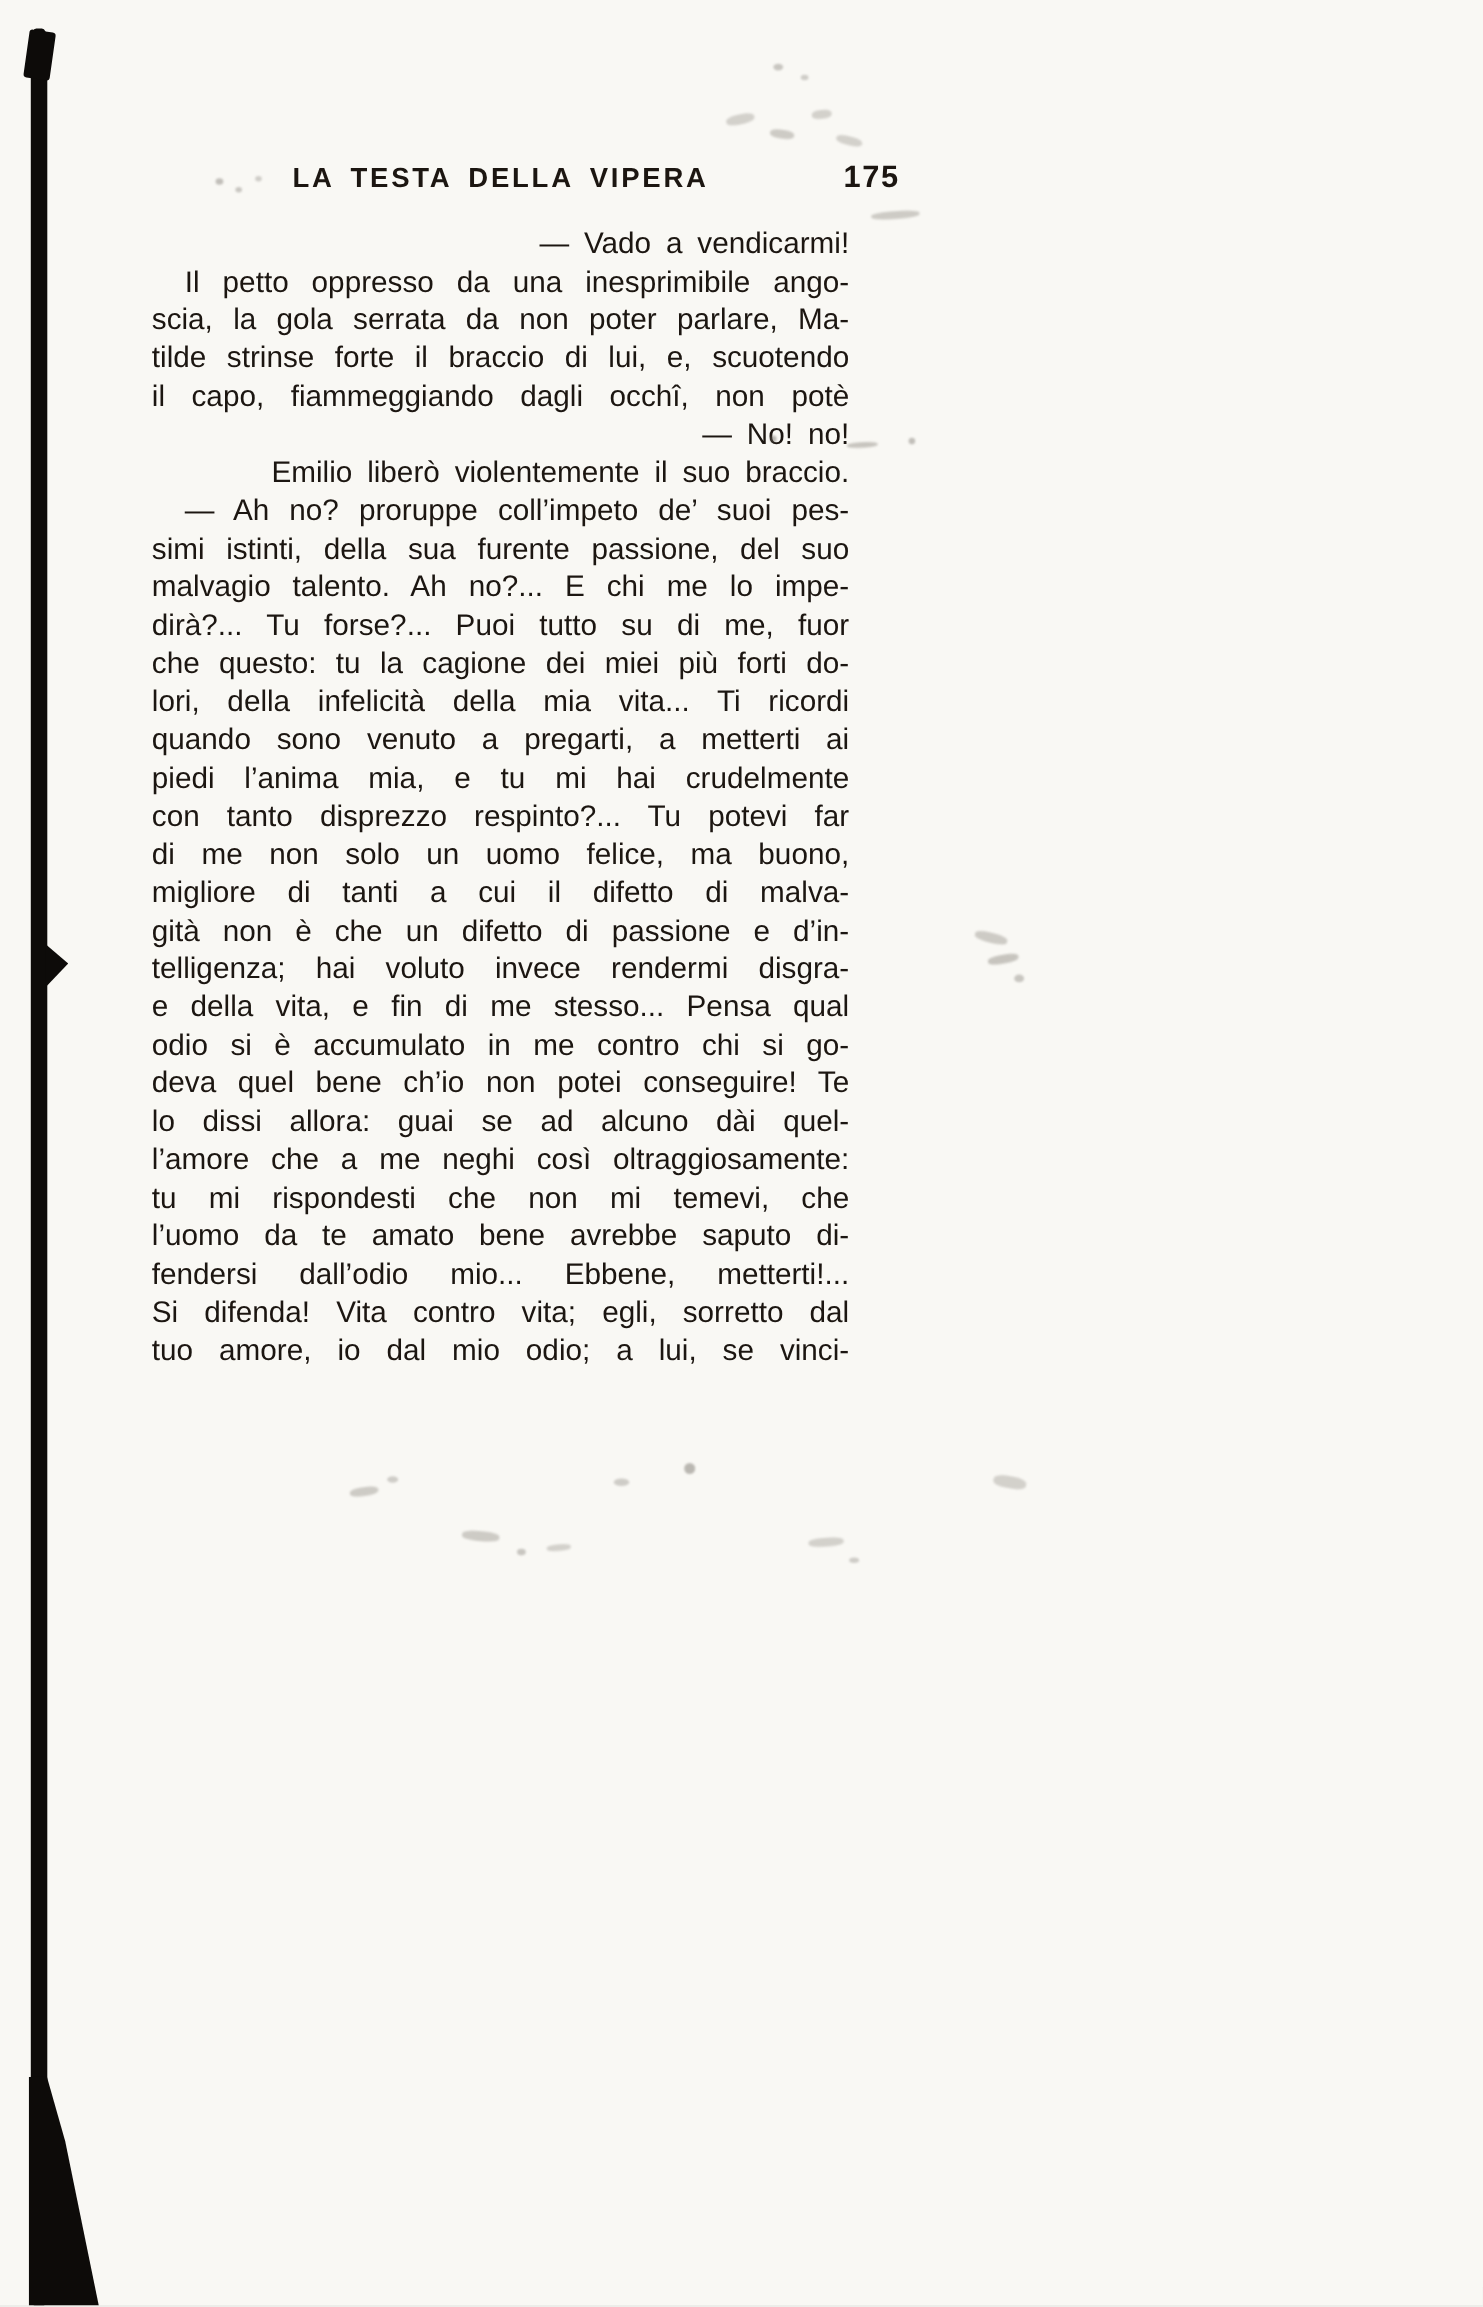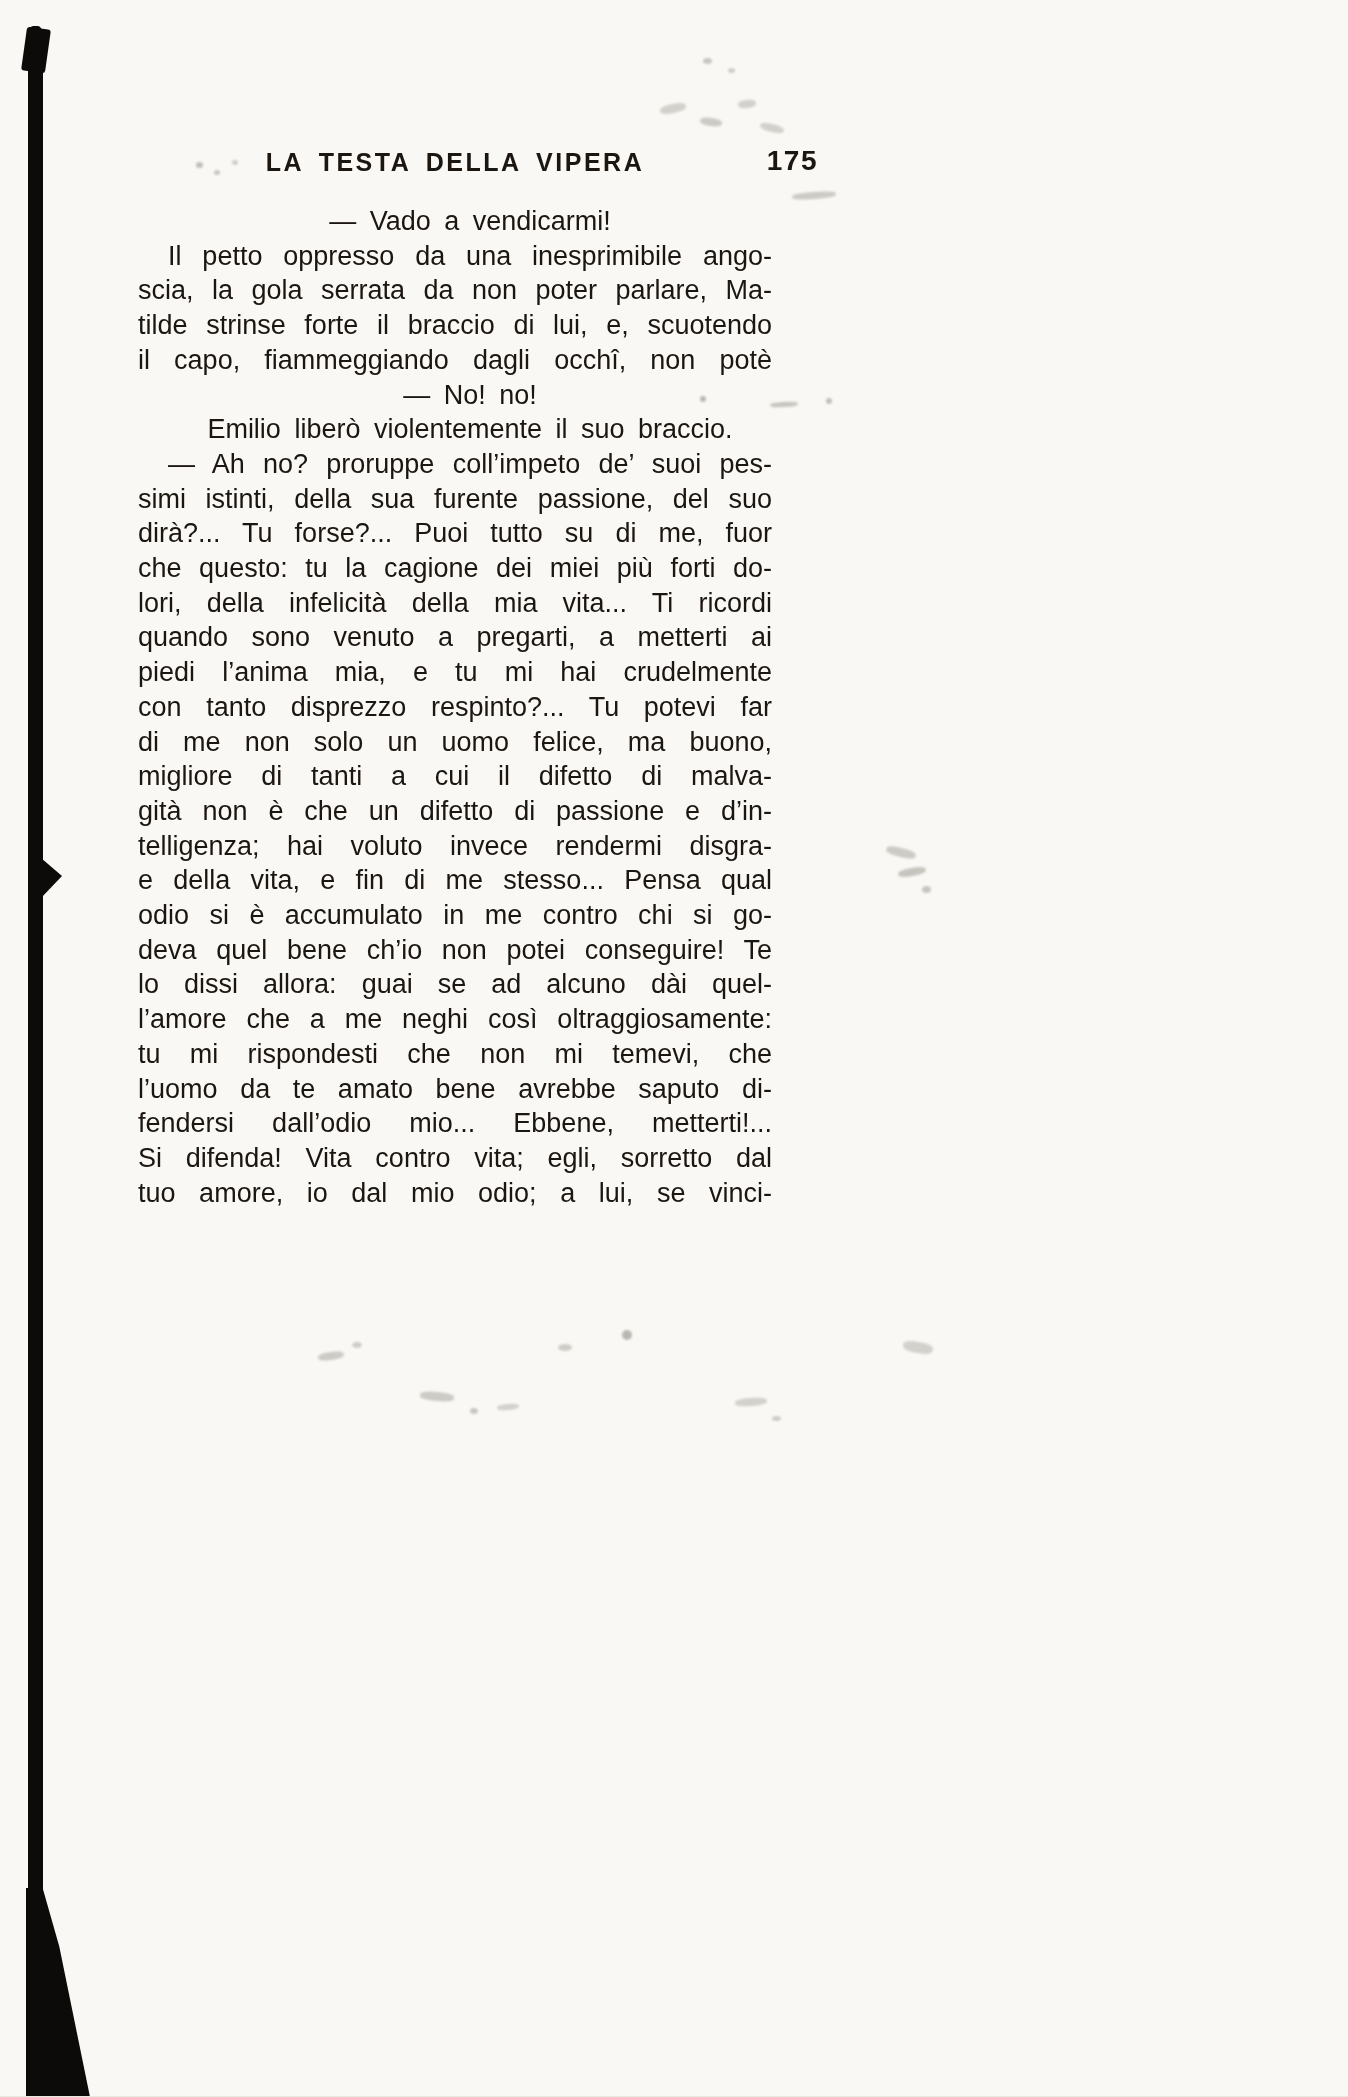--- a/index.html
+++ b/index.html
@@ -45,21 +45,21 @@
   
   .text-block{
     position:absolute;
     left:138px;
     top:204px;
     width:634px;
     font-size:27px;
     line-height:34.7px;
   }
   .line{
-    text-align:center;
+    text-align:right;
   }
   .line:not(.justify){ word-spacing:6px; }
   .line.justify{
     text-align:justify;
     text-align-last:justify;
   }
   .line.indent{ padding-left:30px; }
 
   
   .bind-bar{
@@ -124,20 +124,21 @@
   <div class="text-block">
       <div class="line indent">— Vado a vendicarmi!</div>
       <div class="line indent justify">Il petto oppresso da una inesprimibile ango-</div>
       <div class="line justify">scia, la gola serrata da non poter parlare, Ma-</div>
       <div class="line justify">tilde strinse forte il braccio di lui, e, scuotendo</div>
       <div class="line justify">il capo, fiammeggiando dagli occhî, non potè</div>
       <div class="line indent">— No! no!</div>
       <div class="line indent">Emilio liberò violentemente il suo braccio.</div>
       <div class="line indent justify">— Ah no? proruppe coll’impeto de’ suoi pes-</div>
       <div class="line justify">simi istinti, della sua furente passione, del suo</div>
+      <div class="line justify">malvagio talento. Ah no?... E chi me lo impe-</div>
       <div class="line justify">dirà?... Tu forse?... Puoi tutto su di me, fuor</div>
       <div class="line justify">che questo: tu la cagione dei miei più forti do-</div>
       <div class="line justify">lori, della infelicità della mia vita... Ti ricordi</div>
       <div class="line justify">quando sono venuto a pregarti, a metterti ai</div>
       <div class="line justify">piedi l’anima mia, e tu mi hai crudelmente</div>
       <div class="line justify">con tanto disprezzo respinto?... Tu potevi far</div>
       <div class="line justify">di me non solo un uomo felice, ma buono,</div>
       <div class="line justify">migliore di tanti a cui il difetto di malva-</div>
       <div class="line justify">gità non è che un difetto di passione e d’in-</div>
       <div class="line justify">telligenza; hai voluto invece rendermi disgra-</div>

